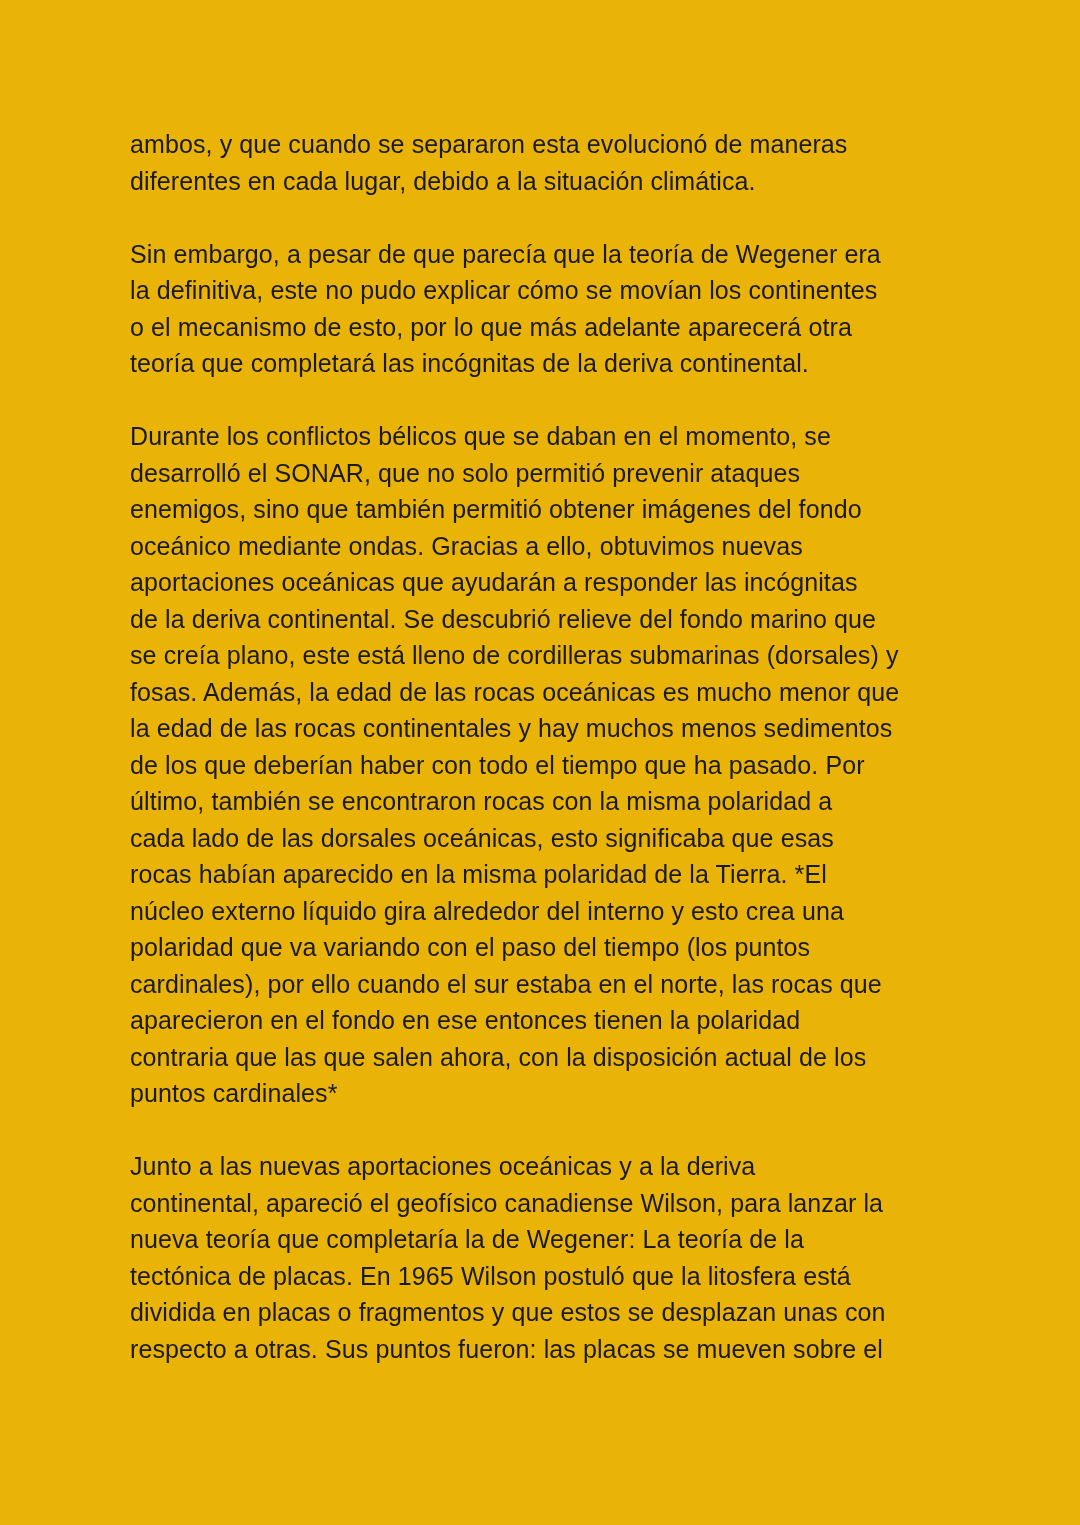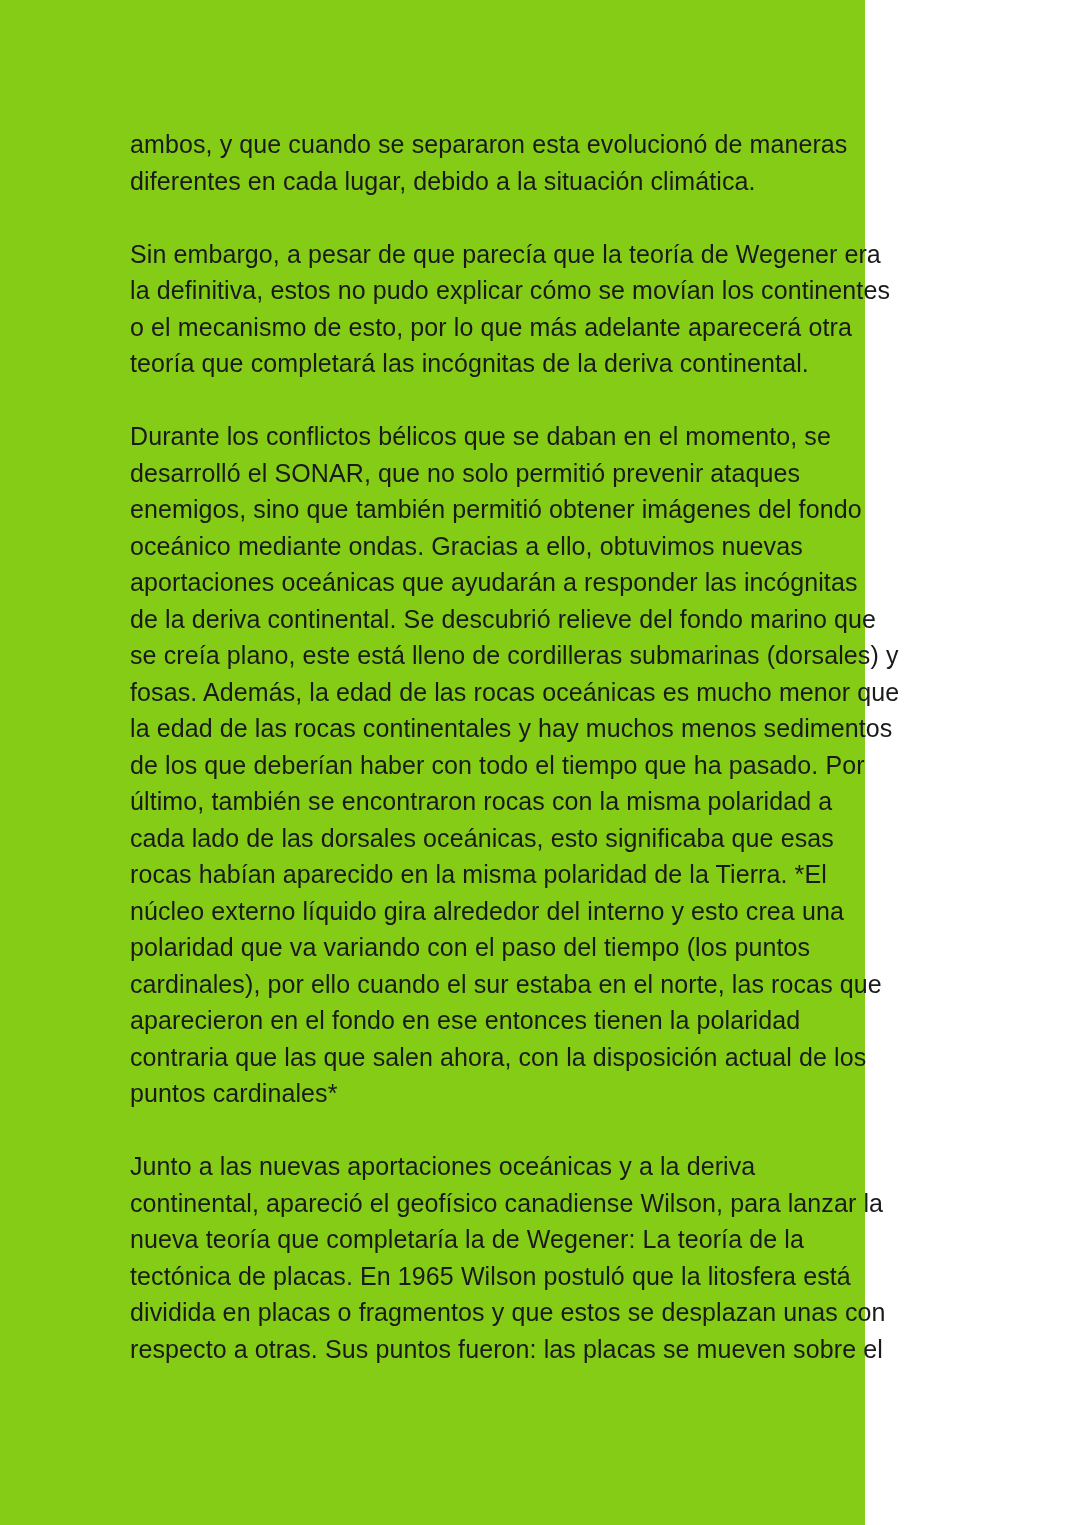--- a/index.html
+++ b/index.html
@@ -7,24 +7,24 @@
     padding: 0;
   }
   body {
     width: 1080px;
     height: 1525px;
     background: #ffffff;
     overflow: hidden;
   }
   .doc-page {
     box-sizing: border-box;
-    width: 865px;
+    width: 1080px;
     height: 1525px;
     padding: 126px 90px 0 130px;
-    background: #84cc16;
+    background: #eab308;
   }
   .doc-text {
     font-family: "Liberation Sans", "DejaVu Sans", sans-serif;
     font-size: 25px;
     line-height: 36.5px;
     color: #1a1a1a;
     letter-spacing: 0.1px;
   }
   .doc-text p {
     margin: 0 0 36.5px 0;
@@ -35,21 +35,21 @@
   }
 </style>
 </head>
 <body style="background: rgb(255, 255, 255);">
 
 <main class="doc-page">
   <div class="doc-text" id="document-text" style="color: rgb(26, 26, 26);">
       <p>ambos, y que cuando se separaron esta evolucionó de maneras
 diferentes en cada lugar, debido a la situación climática.</p>
       <p>Sin embargo, a pesar de que parecía que la teoría de Wegener era
-la definitiva, estos no pudo explicar cómo se movían los continentes
+la definitiva, este no pudo explicar cómo se movían los continentes
 o el mecanismo de esto, por lo que más adelante aparecerá otra
 teoría que completará las incógnitas de la deriva continental.</p>
       <p>Durante los conflictos bélicos que se daban en el momento, se
 desarrolló el SONAR, que no solo permitió prevenir ataques
 enemigos, sino que también permitió obtener imágenes del fondo
 oceánico mediante ondas. Gracias a ello, obtuvimos nuevas
 aportaciones oceánicas que ayudarán a responder las incógnitas
 de la deriva continental. Se descubrió relieve del fondo marino que
 se creía plano, este está lleno de cordilleras submarinas (dorsales) y
 fosas. Además, la edad de las rocas oceánicas es mucho menor que

